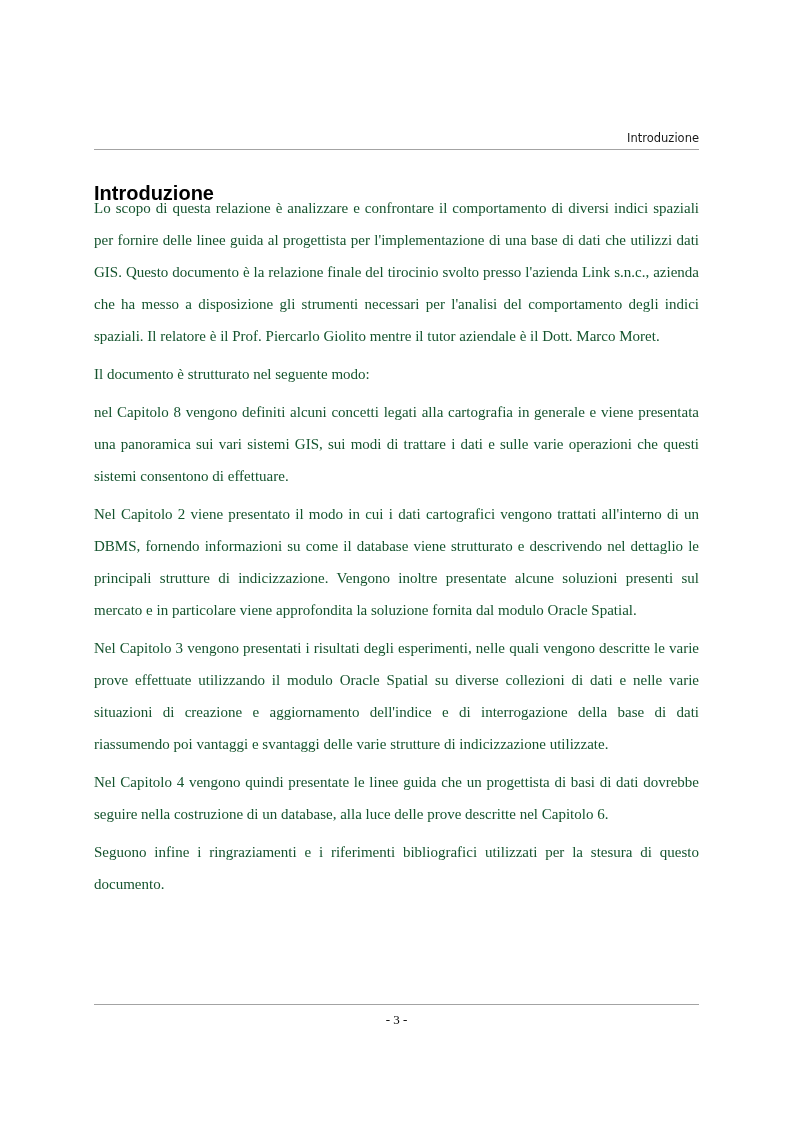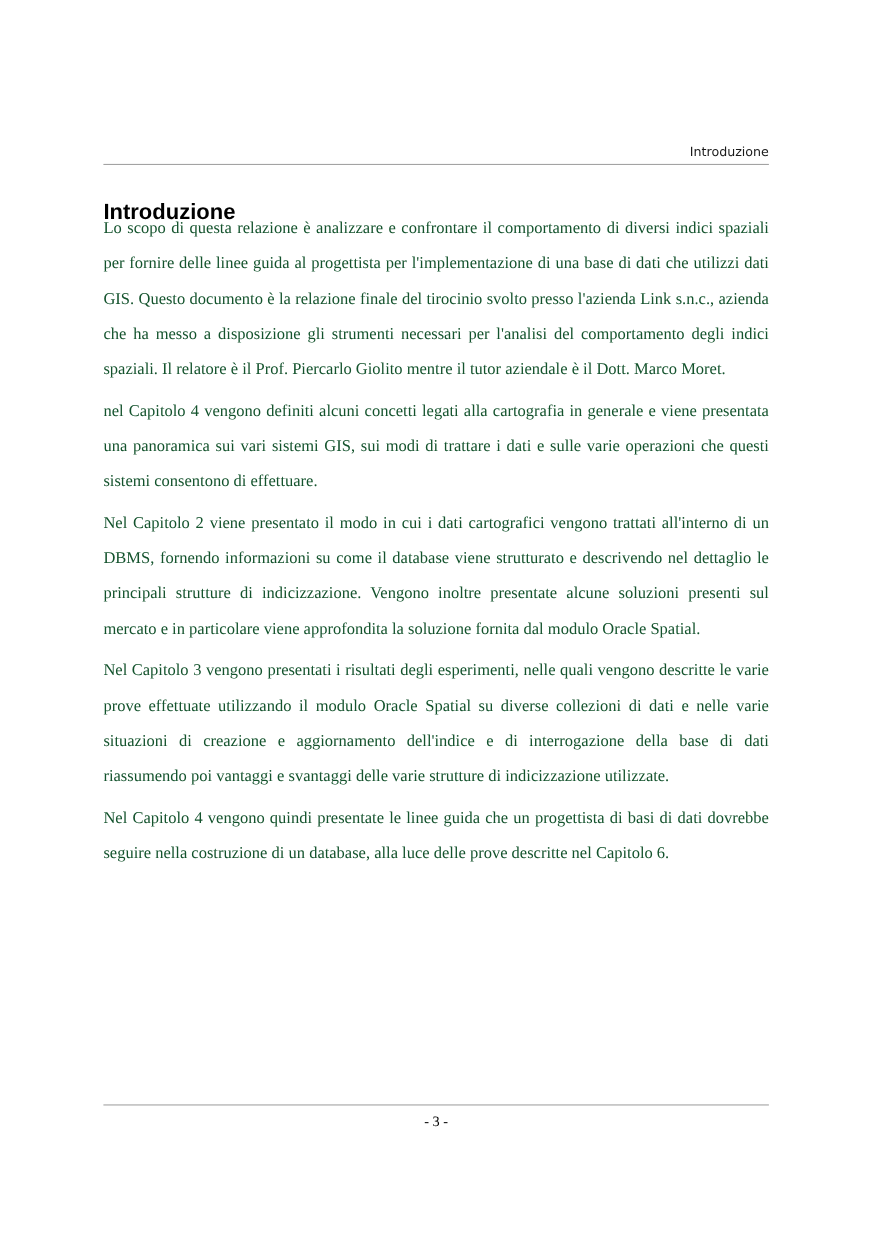--- a/index.html
+++ b/index.html
@@ -83,23 +83,25 @@
 <body>
 
 <div class="page">
 
   <div class="running-header">Introduzione</div>
 
   <h1 class="page-title">Introduzione</h1>
 
   <div class="body-text">
     <p>Lo scopo di questa relazione è analizzare e confrontare il comportamento di diversi indici spaziali per fornire delle linee guida al progettista per l'implementazione di una base di dati che utilizzi dati GIS. Questo documento è la relazione finale del tirocinio svolto presso l'azienda Link s.n.c., azienda che ha messo a disposizione gli strumenti necessari per l'analisi del comportamento degli indici spaziali. Il relatore è il Prof. Piercarlo Giolito mentre il tutor aziendale è il Dott. Marco Moret.</p>
-    <p>nel Capitolo 4 vengono definiti alcuni concetti legati alla cartografia in generale e viene presentata una panoramica sui vari sistemi GIS, sui modi di trattare i dati e sulle varie operazioni che questi sistemi consentono di effettuare.</p>
+    <p>Il documento è strutturato nel seguente modo:</p>
+    <p>nel Capitolo 8 vengono definiti alcuni concetti legati alla cartografia in generale e viene presentata una panoramica sui vari sistemi GIS, sui modi di trattare i dati e sulle varie operazioni che questi sistemi consentono di effettuare.</p>
     <p>Nel Capitolo 2 viene presentato il modo in cui i dati cartografici vengono trattati all'interno di un DBMS, fornendo informazioni su come il database viene strutturato e descrivendo nel dettaglio le principali strutture di indicizzazione. Vengono inoltre presentate alcune soluzioni presenti sul mercato e in particolare viene approfondita la soluzione fornita dal modulo Oracle Spatial.</p>
     <p>Nel Capitolo 3 vengono presentati i risultati degli esperimenti, nelle quali vengono descritte le varie prove effettuate utilizzando il modulo Oracle Spatial su diverse collezioni di dati e nelle varie situazioni di creazione e aggiornamento dell'indice e di interrogazione della base di dati riassumendo poi vantaggi e svantaggi delle varie strutture di indicizzazione utilizzate.</p>
     <p>Nel Capitolo 4 vengono quindi presentate le linee guida che un progettista di basi di dati dovrebbe seguire nella costruzione di un database, alla luce delle prove descritte nel Capitolo 6.</p>
+    <p>Seguono infine i ringraziamenti e i riferimenti bibliografici utilizzati per la stesura di questo documento.</p>
   </div>
 
   <div class="footer-rule"></div>
 
   <div class="page-number">- 3 -</div>
 
 </div>
 
 </body></html>

